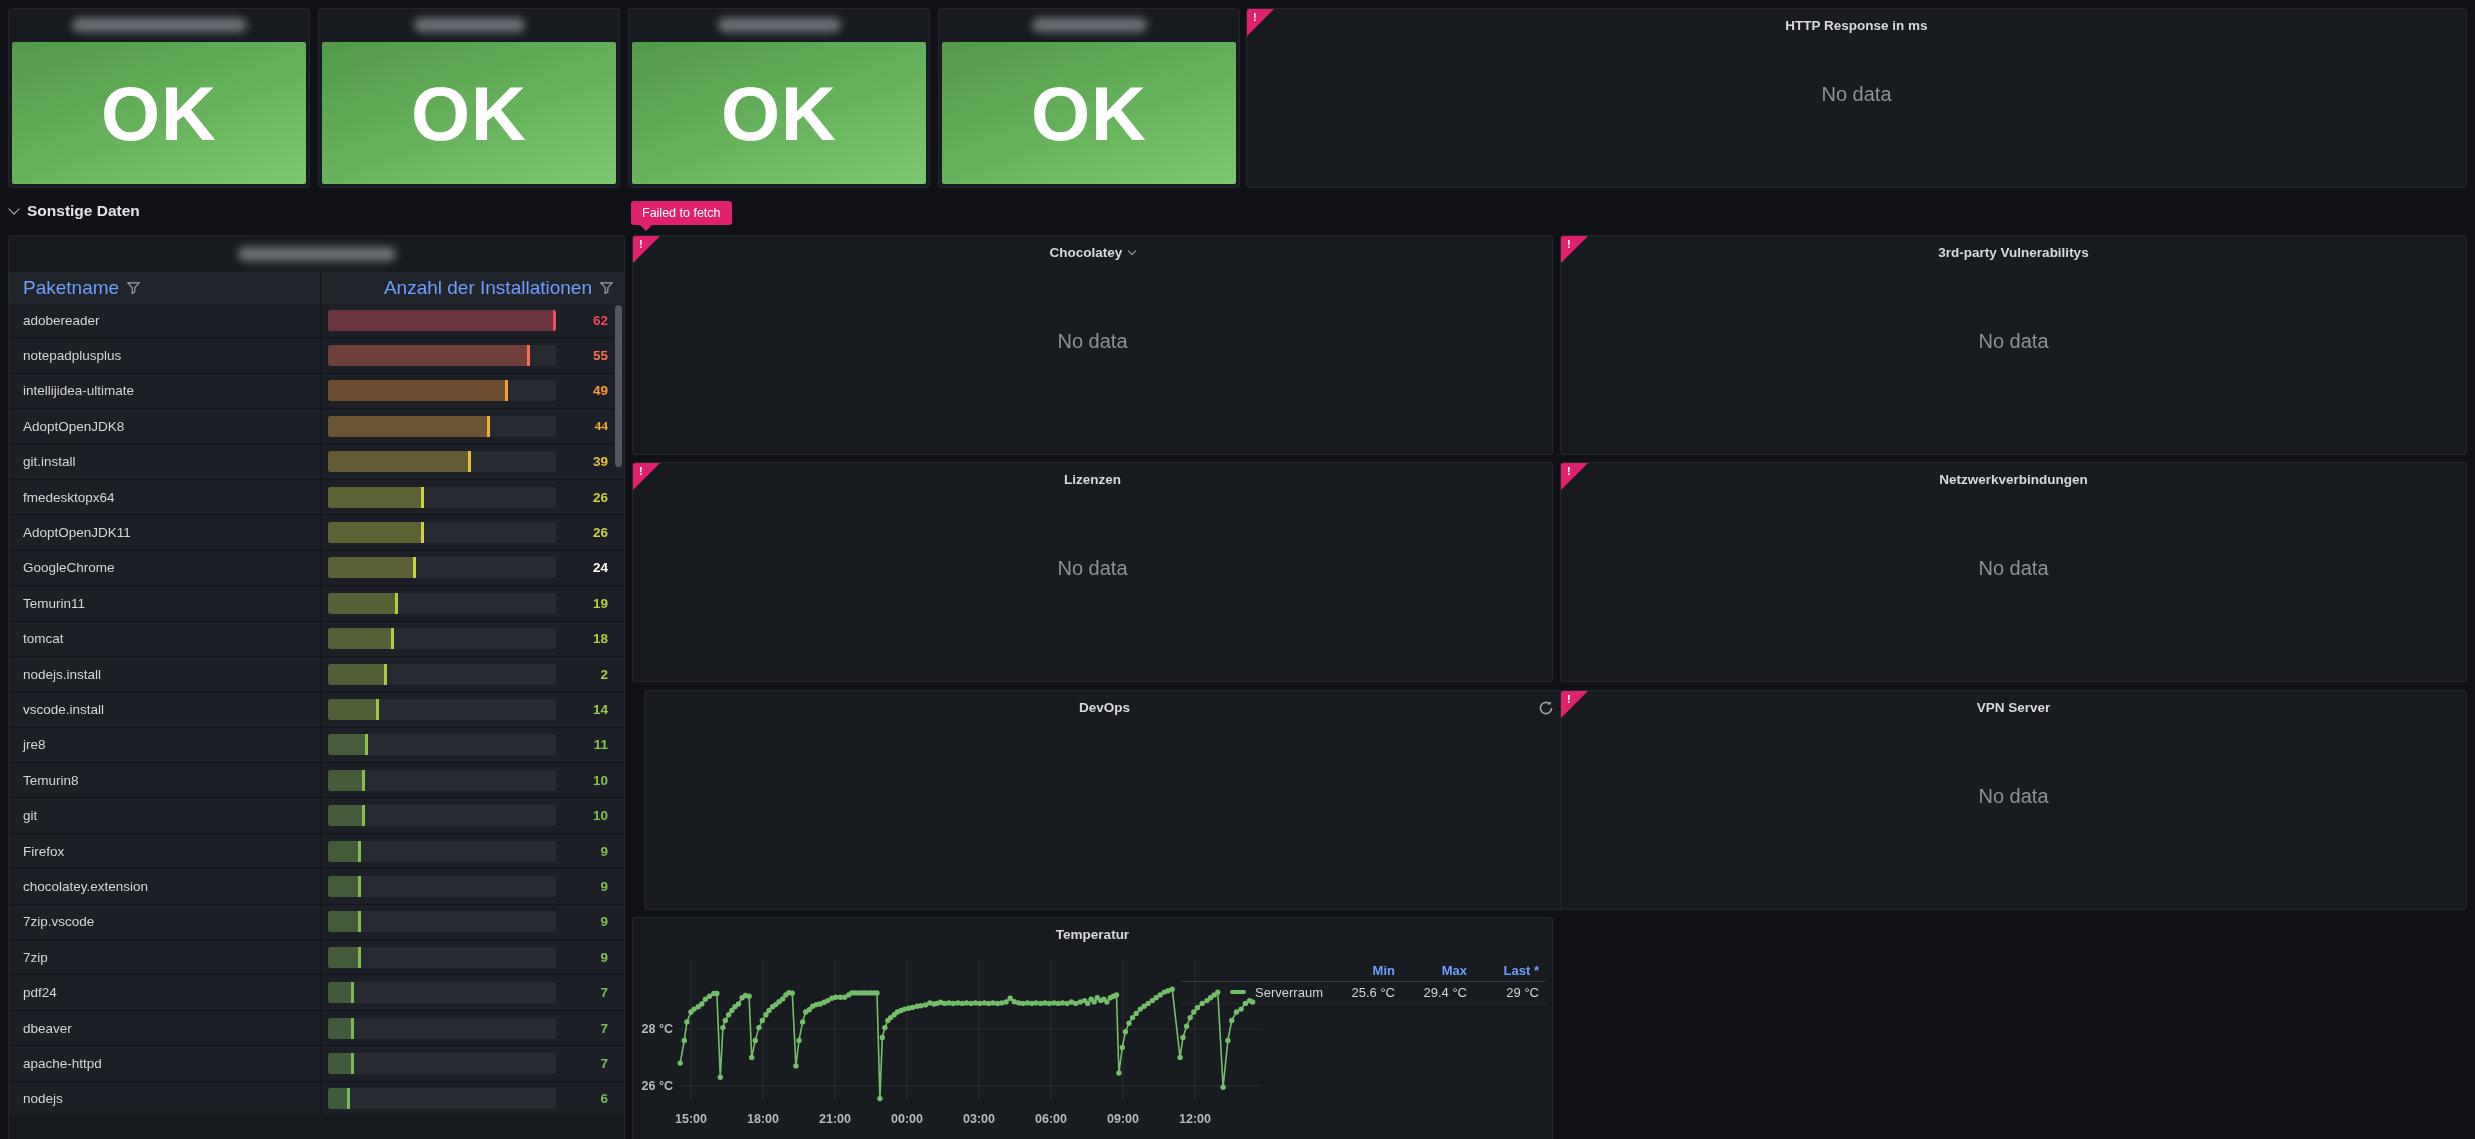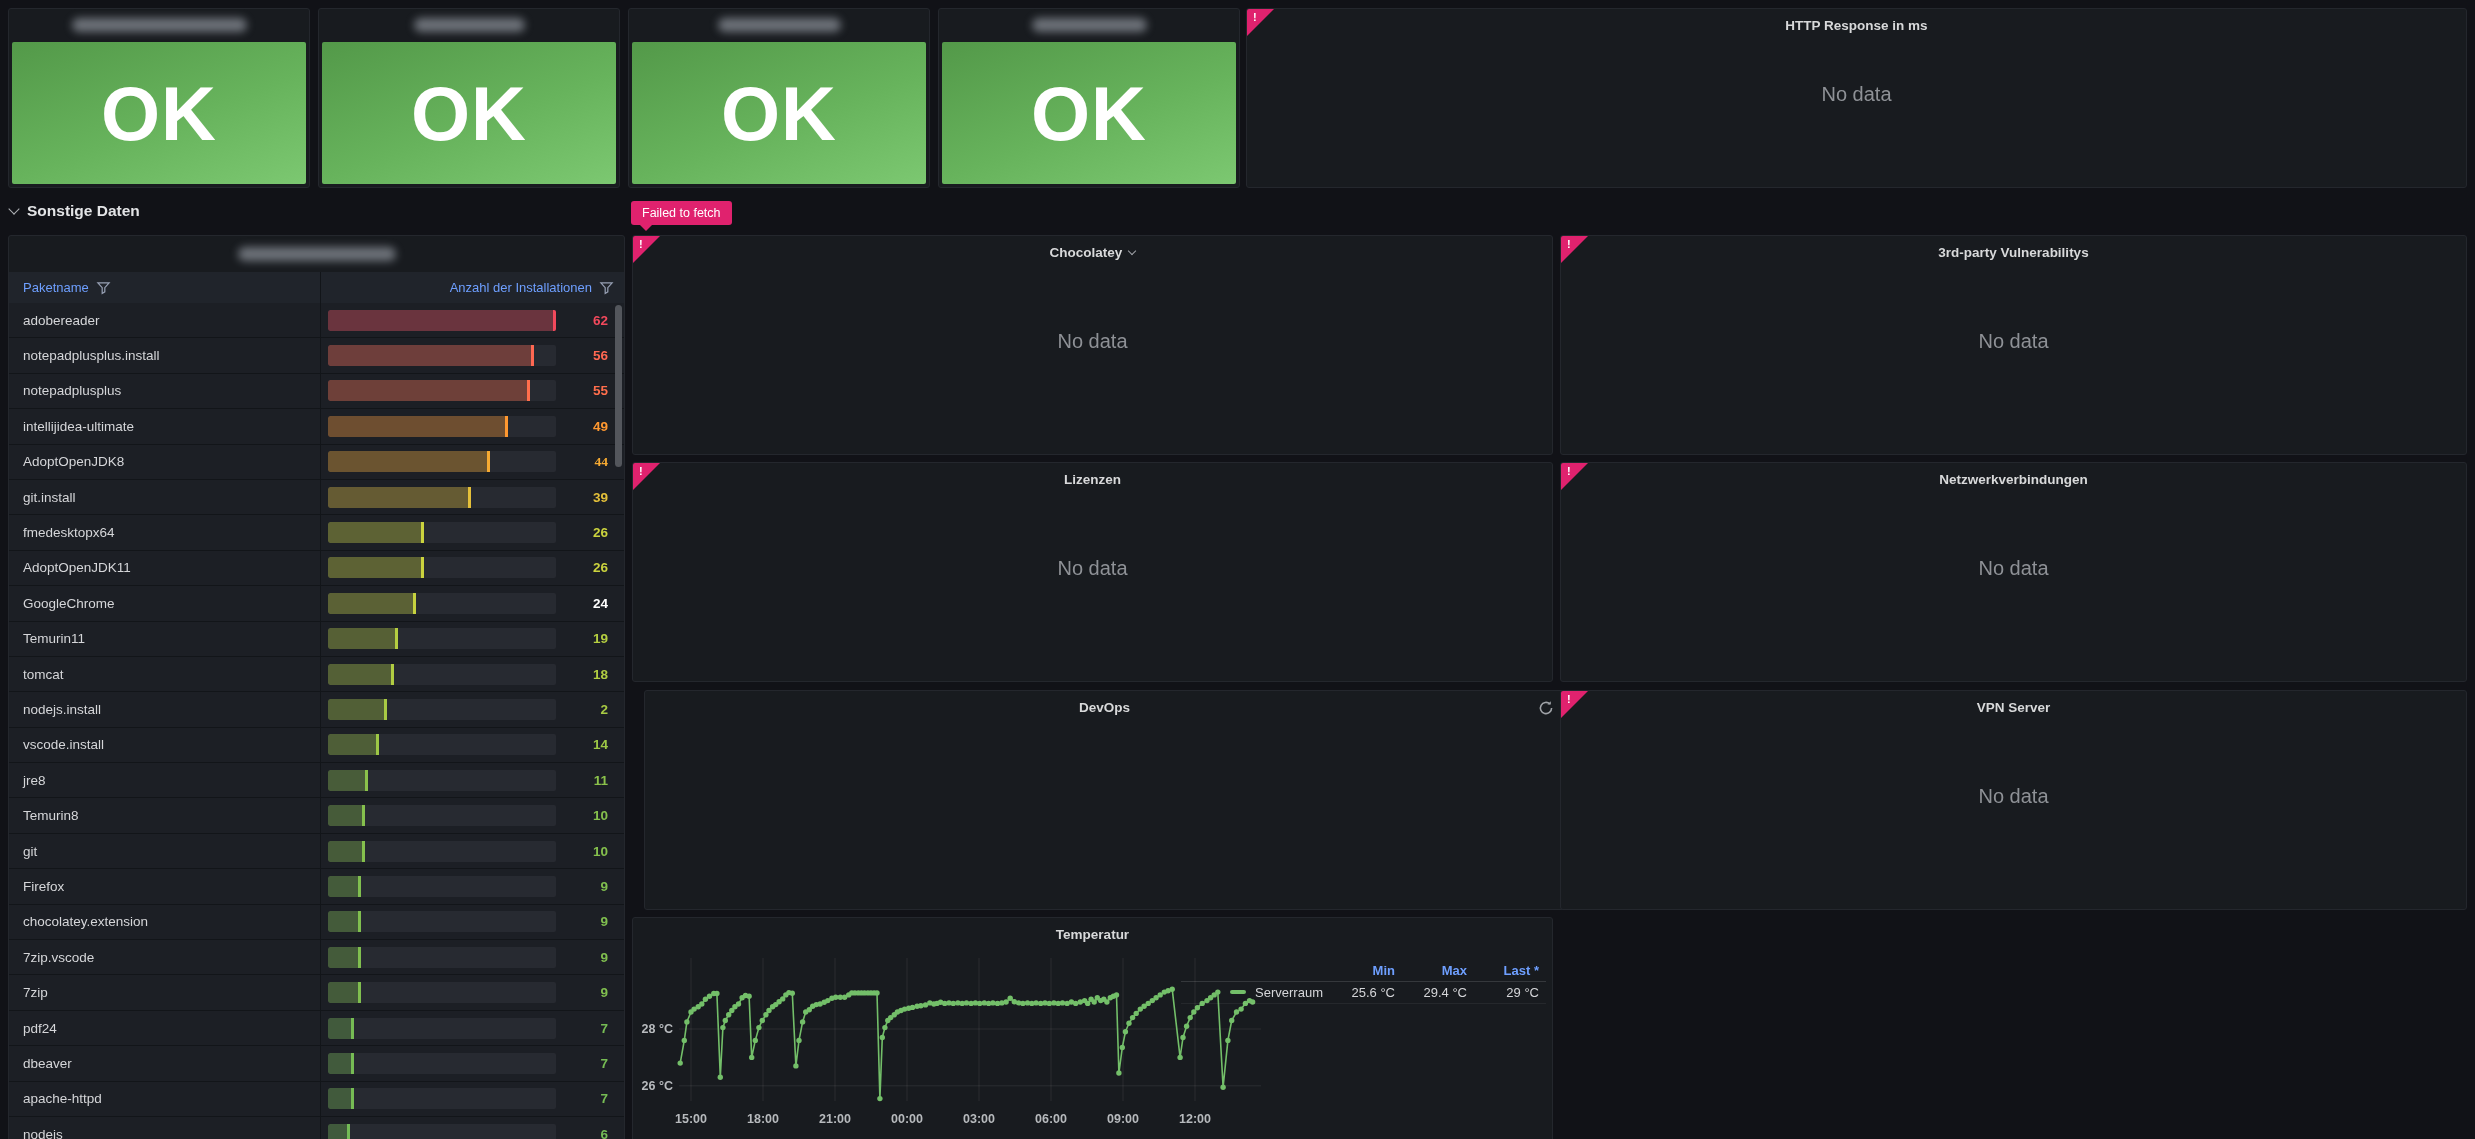--- a/index.html
+++ b/index.html
@@ -31,21 +31,21 @@
   
   #fetchTooltip{position:absolute;left:631px;top:201px;background:#e0226e;color:#fff;
                 font-size:12.5px;padding:5px 11px;border-radius:3px;z-index:5;}
   #fetchTooltip:after{content:"";position:absolute;left:9px;bottom:-6px;
                 border-left:6px solid transparent;border-right:6px solid transparent;
                 border-top:6px solid #e0226e;}
   
   #tablePanel{left:8px;top:235px;width:617px;height:910px;}
   .tbl-title{height:36px;display:flex;align-items:center;justify-content:center;}
   .tbl-header{position:absolute;left:0;right:0;top:36px;height:31px;background:#20242b;
-              display:flex;align-items:center;font-size:13px;color:#6e9fff;}
+              display:flex;align-items:center;font-size:19px;color:#6e9fff;}
   .th{display:flex;align-items:center;gap:7px;height:100%;box-sizing:border-box;cursor:pointer;}
   .th-name{width:311px;padding-left:14px;}
   .th-count{flex:1;justify-content:flex-end;padding-right:10px;border-left:1px solid #121519;}
   .funnel{flex:none;}
   .tbl-body{position:absolute;left:0;right:0;top:67px;}
   .trow{height:35.4px;box-sizing:border-box;border-bottom:1px solid #121519;display:flex;
         align-items:center;background:#1c1f25;}
   .rc-name{width:311px;padding-left:14px;box-sizing:border-box;font-size:13.5px;color:#d5d6d9;
            white-space:nowrap;overflow:hidden;}
   .rc-bar{width:242px;box-sizing:border-box;border-left:1px solid #121519;padding-left:7px;
@@ -143,29 +143,20 @@
     </div>
     <div class="tbl-body" id="tbl-body">
         <div class="trow">
           <div class="rc-name">adobereader</div>
           <div class="rc-bar">
             <div class="track">
               <div class="fill" style="width: 100%; background: rgba(242, 73, 92, 0.33); border-right: 3px solid rgb(242, 73, 92);"></div>
             </div>
           </div>
           <div class="rc-val" style="color: rgb(242, 73, 92);">62</div>
-        </div>
-        <div class="trow">
-          <div class="rc-name">notepadplusplus.install</div>
-          <div class="rc-bar">
-            <div class="track">
-              <div class="fill" style="width: 90.3226%; background: rgba(255, 104, 82, 0.33); border-right: 3px solid rgb(255, 104, 82);"></div>
-            </div>
-          </div>
-          <div class="rc-val" style="color: rgb(255, 104, 82);">56</div>
         </div>
         <div class="trow">
           <div class="rc-name">notepadplusplus</div>
           <div class="rc-bar">
             <div class="track">
               <div class="fill" style="width: 88.7097%; background: rgba(255, 110, 76, 0.33); border-right: 3px solid rgb(255, 110, 76);"></div>
             </div>
           </div>
           <div class="rc-val" style="color: rgb(255, 110, 76);">55</div>
         </div>

